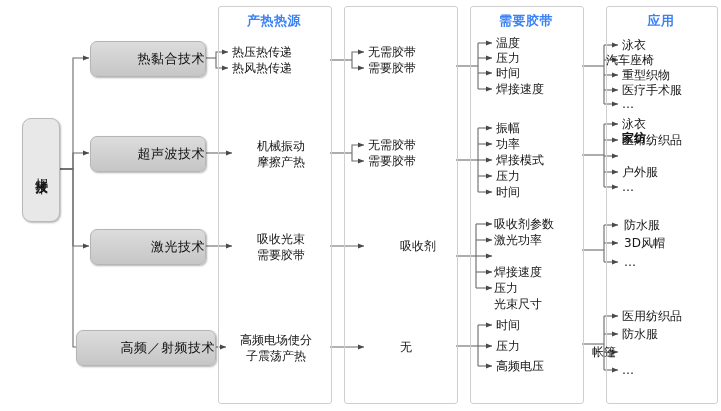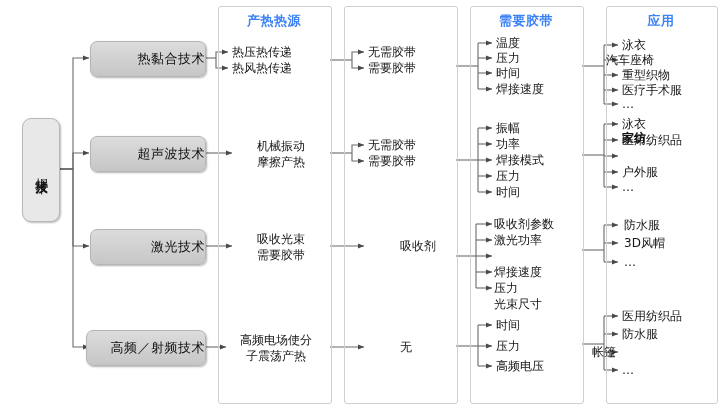--- a/index.html
+++ b/index.html
@@ -180,21 +180,21 @@
 
   <div class="tech-box" style="left:90px;top:41px;width:114px;height:34px;">
     <span>热黏合技术</span>
   </div>
   <div class="tech-box" style="left:90px;top:136px;width:114px;height:34px;">
     <span>超声波技术</span>
   </div>
   <div class="tech-box" style="left:90px;top:229px;width:114px;height:34px;">
     <span>激光技术</span>
   </div>
-  <div class="tech-box" style="left:86px;top:330px;width:118px;height:34px;">
+  <div class="tech-box" style="left:76px;top:330px;width:118px;height:34px;padding-left:20px;">
     <span>高频／射频技术</span>
   </div>
 
   <div class="col-frame" style="left:218px;top:6px;width:112px;height:396px;"></div>
   <div class="col-title" style="left:218px;top:12px;width:112px;">产热热源</div>
 
   <div class="col-frame" style="left:344px;top:6px;width:112px;height:396px;"></div>
 
   <div class="col-frame" style="left:470px;top:6px;width:112px;height:396px;"></div>
   <div class="col-title" style="left:470px;top:12px;width:112px;">需要胶带</div>

